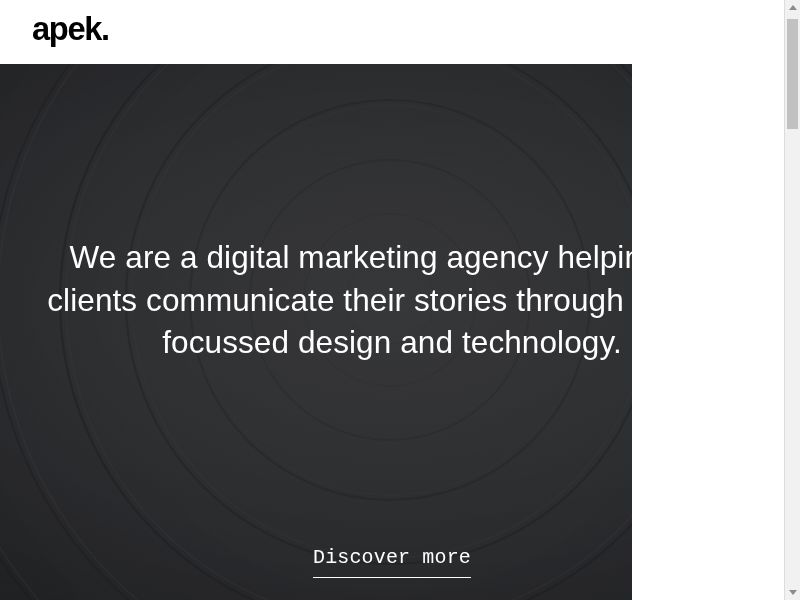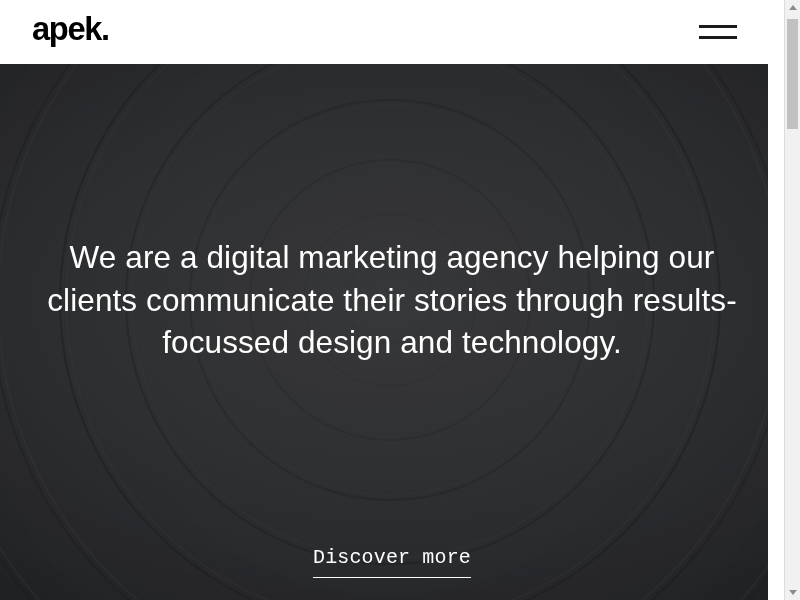--- a/index.html
+++ b/index.html
@@ -14,21 +14,21 @@
   #page {
     position:relative;
     width:800px; height:600px;
     overflow:hidden;
   }
 
   
   .viewport {
     position:absolute;
     left:0; top:0;
-    width:768px; height:600px;
+    width:632px; height:600px;
     overflow:hidden;
     background:#ffffff;
     padding-left:8px;
   }
 
   
   .site-header {
     position:absolute;
     left:0; top:0;
     width:784px; height:64px;

